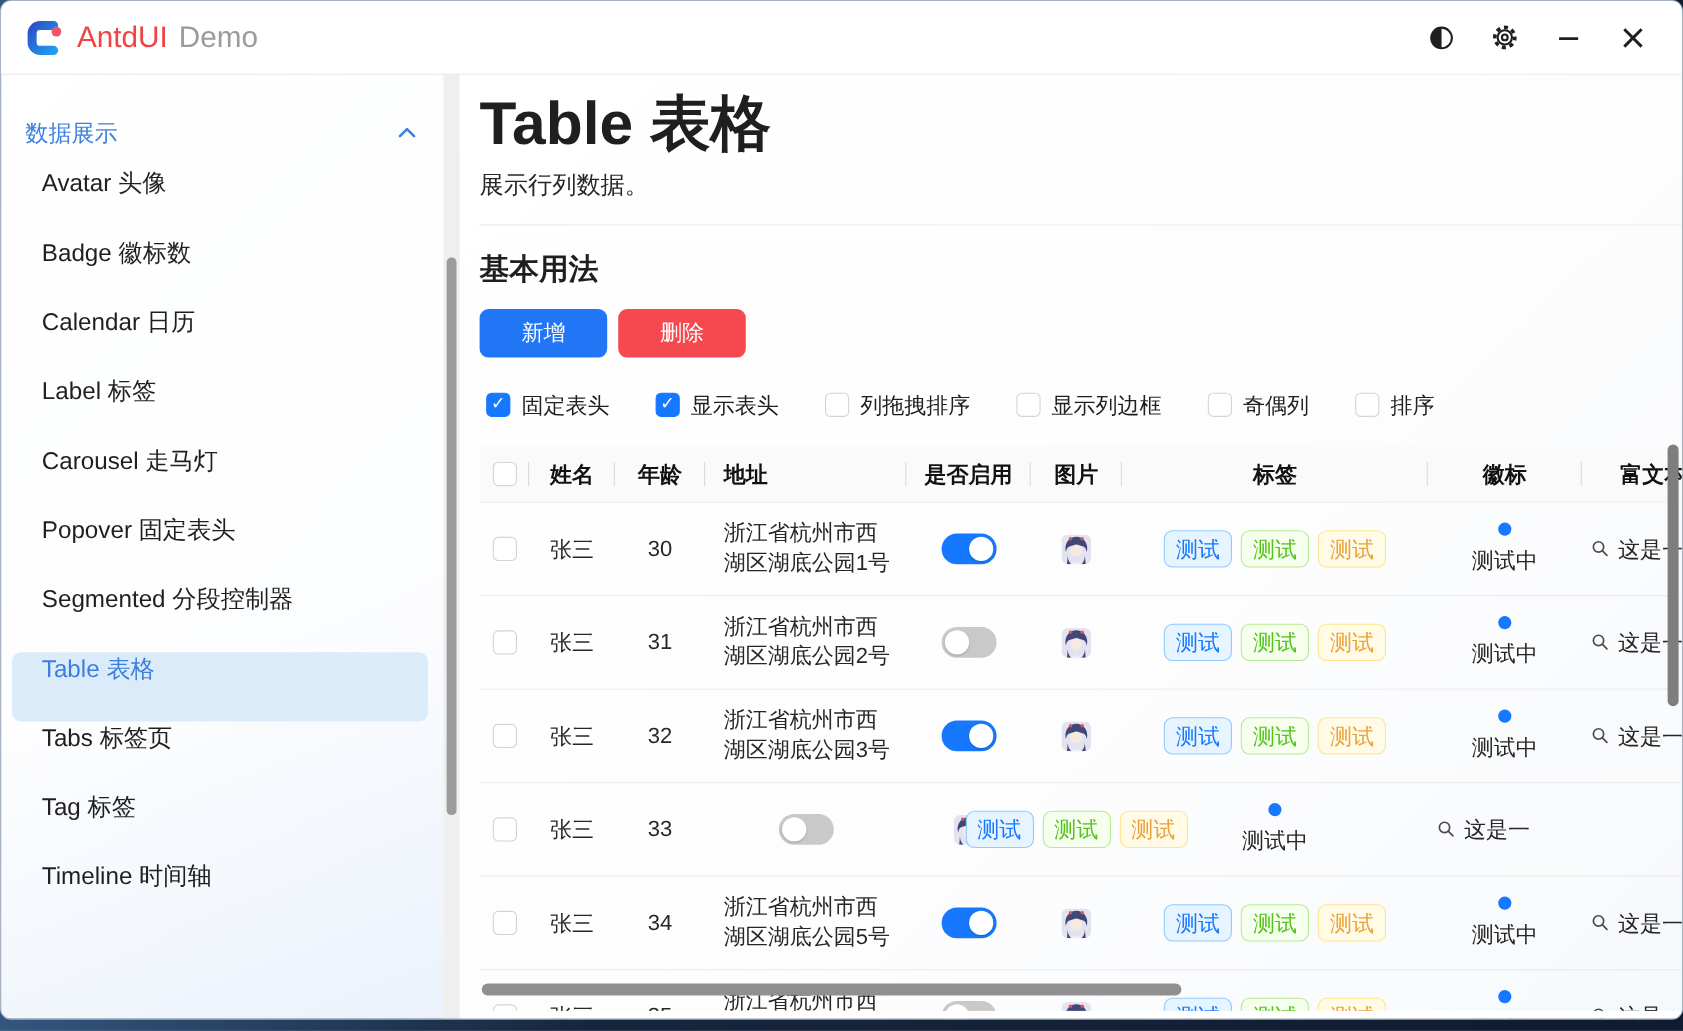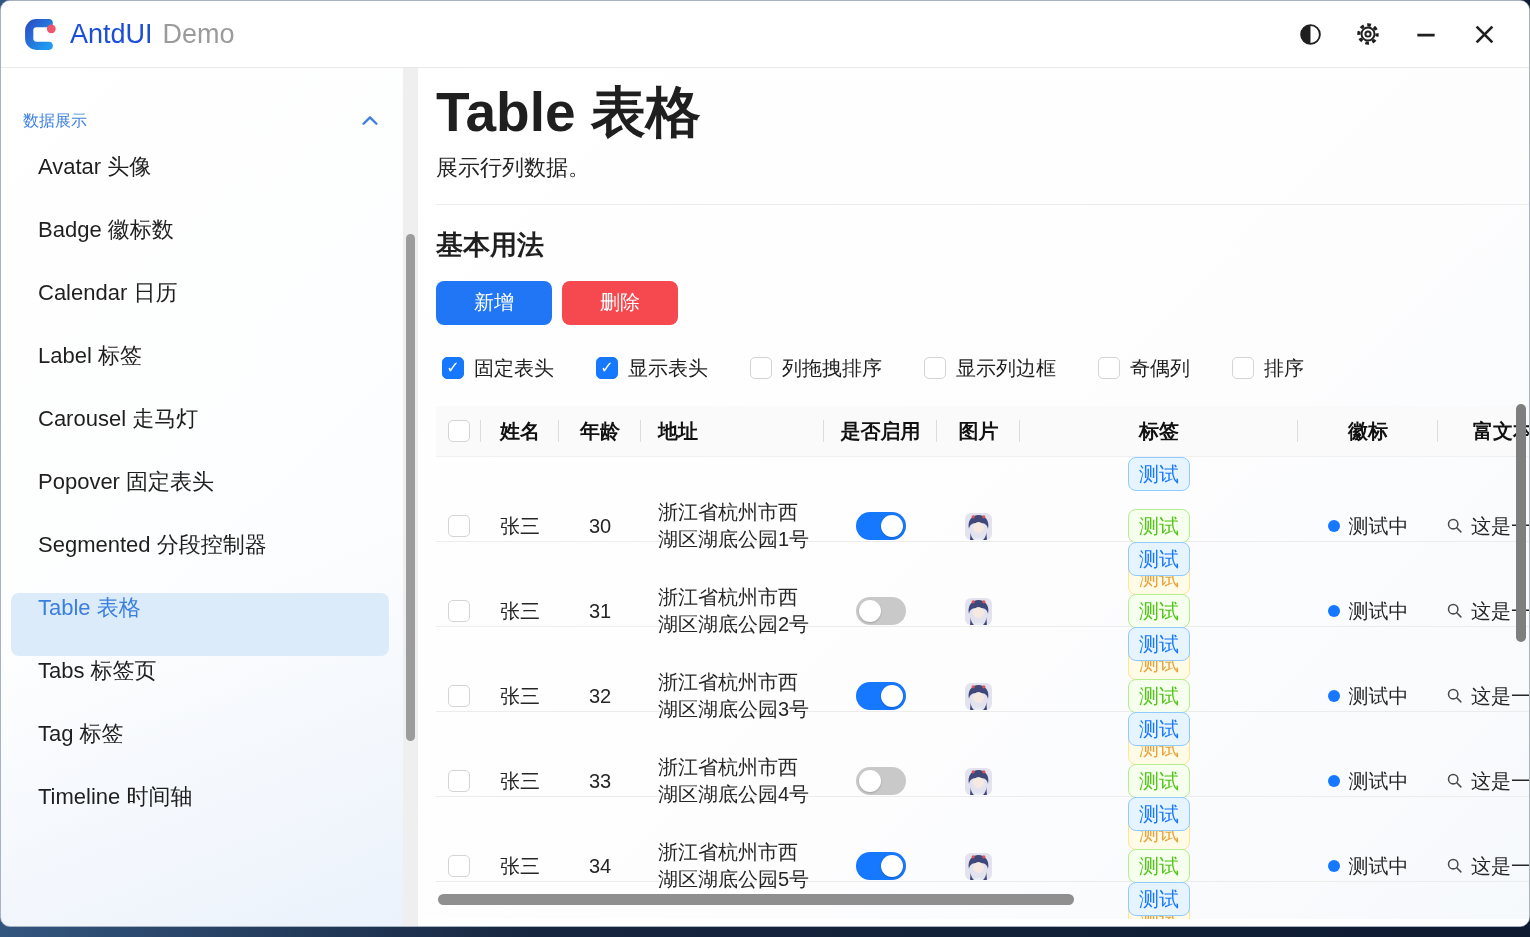--- a/index.html
+++ b/index.html
@@ -5,30 +5,30 @@
   html,body{margin:0;padding:0;width:1530px;height:937px;overflow:hidden;
     font-family:"Liberation Sans","DejaVu Sans",sans-serif;
     background:linear-gradient(90deg,#33567F 0%,#17263F 35%,#0E1B31 100%);}
   .window{position:absolute;left:0;top:0;width:1528px;height:925px;background:#fff;
     border:1px solid #A8B3C2;border-radius:10px;overflow:hidden;
     background:linear-gradient(135deg,#ffffff 0%,#fbfcfe 55%,#f3f7fb 100%);}
   
   .titlebar{position:absolute;left:0;top:0;right:0;height:66px;display:flex;align-items:center;
     border-bottom:1px solid #E9E9E9;background:#fff;}
   .logo{width:37px;height:37px;margin-left:21px;}
-  .brand{margin-left:11px;font-size:27px;color:#1d4ed8;font-weight:500;}
+  .brand{margin-left:11px;font-size:27px;color:#ef4444;font-weight:500;}
   .brand-suffix{margin-left:10px;font-size:27px;color:#9b9b9b;font-weight:400;}
   .tb-actions{margin-left:auto;display:flex;align-items:center;margin-right:16px;}
   .tb-btn{width:58px;height:44px;display:flex;align-items:center;justify-content:center;cursor:pointer;}
   
   .sidebar{position:absolute;left:0;top:67px;bottom:0;width:402px;overflow:hidden;
     background:linear-gradient(160deg,rgba(255,255,255,0) 60%,rgba(216,230,248,.45) 100%);}
   .side-group{margin-top:22px;height:62px;display:flex;align-items:center;
     justify-content:space-between;padding:0 22px;}
-  .side-group-label{font-size:16px;color:#3E80E0;}
+  .side-group-label{font-size:21px;color:#3E80E0;}
   .side-item{height:63px;display:flex;align-items:flex-start;padding-left:27px;margin:0 14px 0 10px;
     border-radius:8px;font-size:22px;color:#1f1f1f;cursor:pointer;}
   .side-item.sel{background:#DCEBFA;color:#3B7FDD;}
   
   .side-scroll{position:absolute;left:402px;top:67px;bottom:0;width:15px;background:#EFEFEF;}
   .side-thumb{position:absolute;left:3px;top:166px;width:9px;height:507px;background:#9C9C9C;border-radius:5px;}
   
   .main{position:absolute;left:417px;top:67px;right:0;bottom:0;background:#fff;overflow:hidden;
     background:linear-gradient(135deg,#ffffff 0%,#fdfdfe 60%,#f6f9fc 100%);}
   .page-title{margin:14px 0 0 18px;font-size:55px;font-weight:600;color:#1f1f1f;line-height:1.1;}
@@ -61,27 +61,27 @@
   .tc.addr{justify-content:flex-start;padding:0 14px 0 17px;line-height:1.35;}
   .rowcb{margin:0 auto;}
   .toggle{width:50px;height:28px;border-radius:14px;position:relative;cursor:pointer;}
   .toggle.on{background:#1677FF;}
   .toggle.off{background:#C9C9C9;}
   .knob{position:absolute;top:3px;width:22px;height:22px;border-radius:50%;background:#fff;
     box-shadow:0 1px 2px rgba(0,0,0,.2);}
   .toggle.on .knob{right:3px;}
   .toggle.off .knob{left:3px;}
   .avatar{width:27px;height:27px;border-radius:6px;overflow:hidden;display:block;}
-  .tags{display:flex;gap:18px;justify-content:center;flex-direction:column;}
+  .tags{display:flex;gap:8px;justify-content:center;}
   .tag{height:34px;min-width:62px;box-sizing:border-box;display:flex;align-items:center;justify-content:center;
     border-radius:8px;font-size:20px;padding:0 10px;}
   .tag-blue{background:#E6F4FF;border:1px solid #91CAFF;color:#1677FF;}
   .tag-green{background:#F6FFED;border:1px solid #B7EB8F;color:#52C41A;}
   .tag-orange{background:#FFFBE6;border:1px solid #FFE58F;color:#E8A23A;}
-  .badge{display:flex;align-items:center;gap:9px;}
+  .badge{display:flex;align-items:center;gap:9px;flex-direction:column;}
   .badge-dot{width:12px;height:12px;border-radius:50%;background:#1677FF;}
   .rich{display:flex;align-items:center;gap:7px;justify-content:flex-start;padding-left:8px;white-space:nowrap;}
   
   .v-thumb{position:absolute;right:3px;top:336px;width:10px;height:238px;background:#7E7E7E;
     border-radius:5px;z-index:5;}
   .h-thumb{position:absolute;left:20px;top:826px;width:636px;height:11px;background:#8F8F8F;
     border-radius:6px;z-index:5;}
   .bottom-mask{position:absolute;left:0;right:0;bottom:0;height:7px;background:#fff;z-index:4;}
 </style>
 </head>
@@ -374,21 +374,20 @@
       </svg>
       <span>这是一</span>
     </div>
   </div>
           <div class="trow">
     <div class="tc">
               <span class="cb rowcb"></span>
             </div>
     <div class="tc">张三</div>
     <div class="tc">33</div>
-    <div class="tc addr">浙江省杭州市西湖区湖底公园4号</div>
     <div class="tc">
               <span class="toggle off">
                 <span class="knob"></span>
               </span>
             </div>
     <div class="tc">
       <svg class="avatar" viewBox="0 0 27 27">
         <rect width="27" height="27" fill="#E3E2EF"></rect>
         <path d="M4 16 C2 8 7 2 13.5 2 C20 2 25 8 23 16 C22 11 20 10 13.5 10 C7 10 5 11 4 16 Z" fill="#3F4878"></path>
         <circle cx="13.5" cy="14.5" r="5.4" fill="#F6E9E2"></circle>

